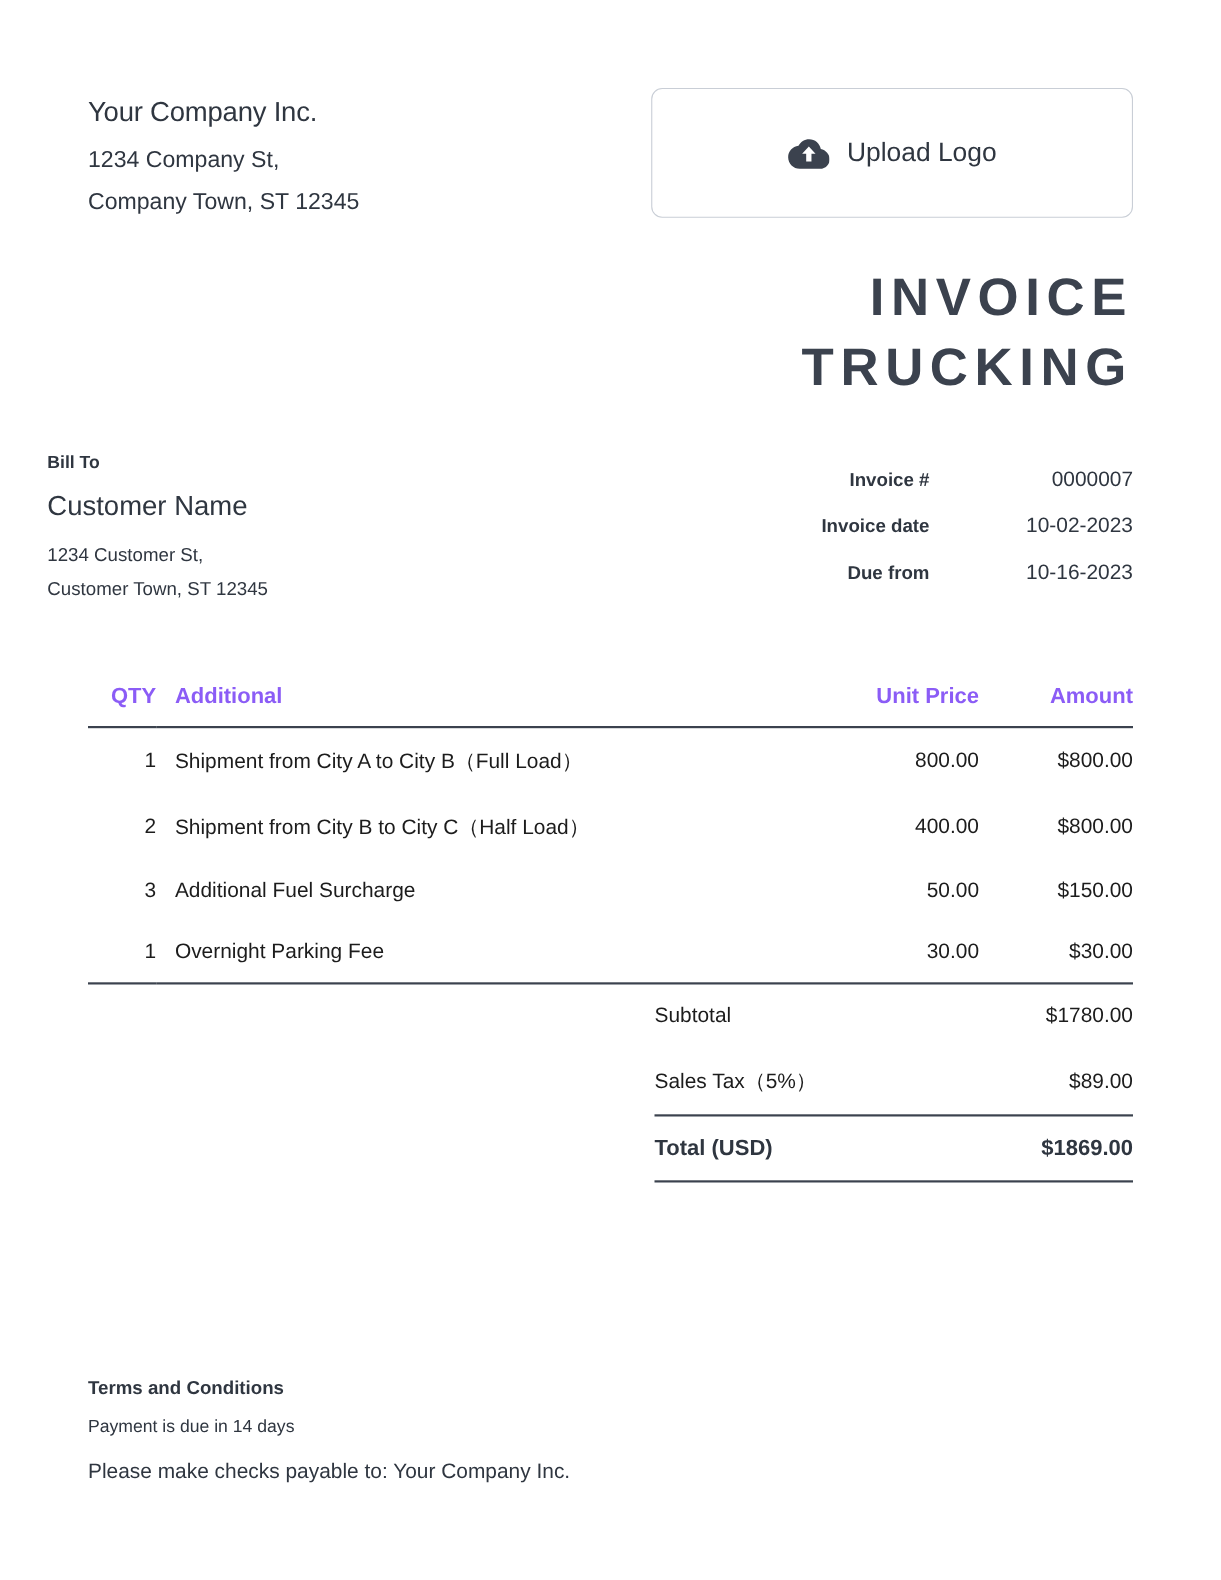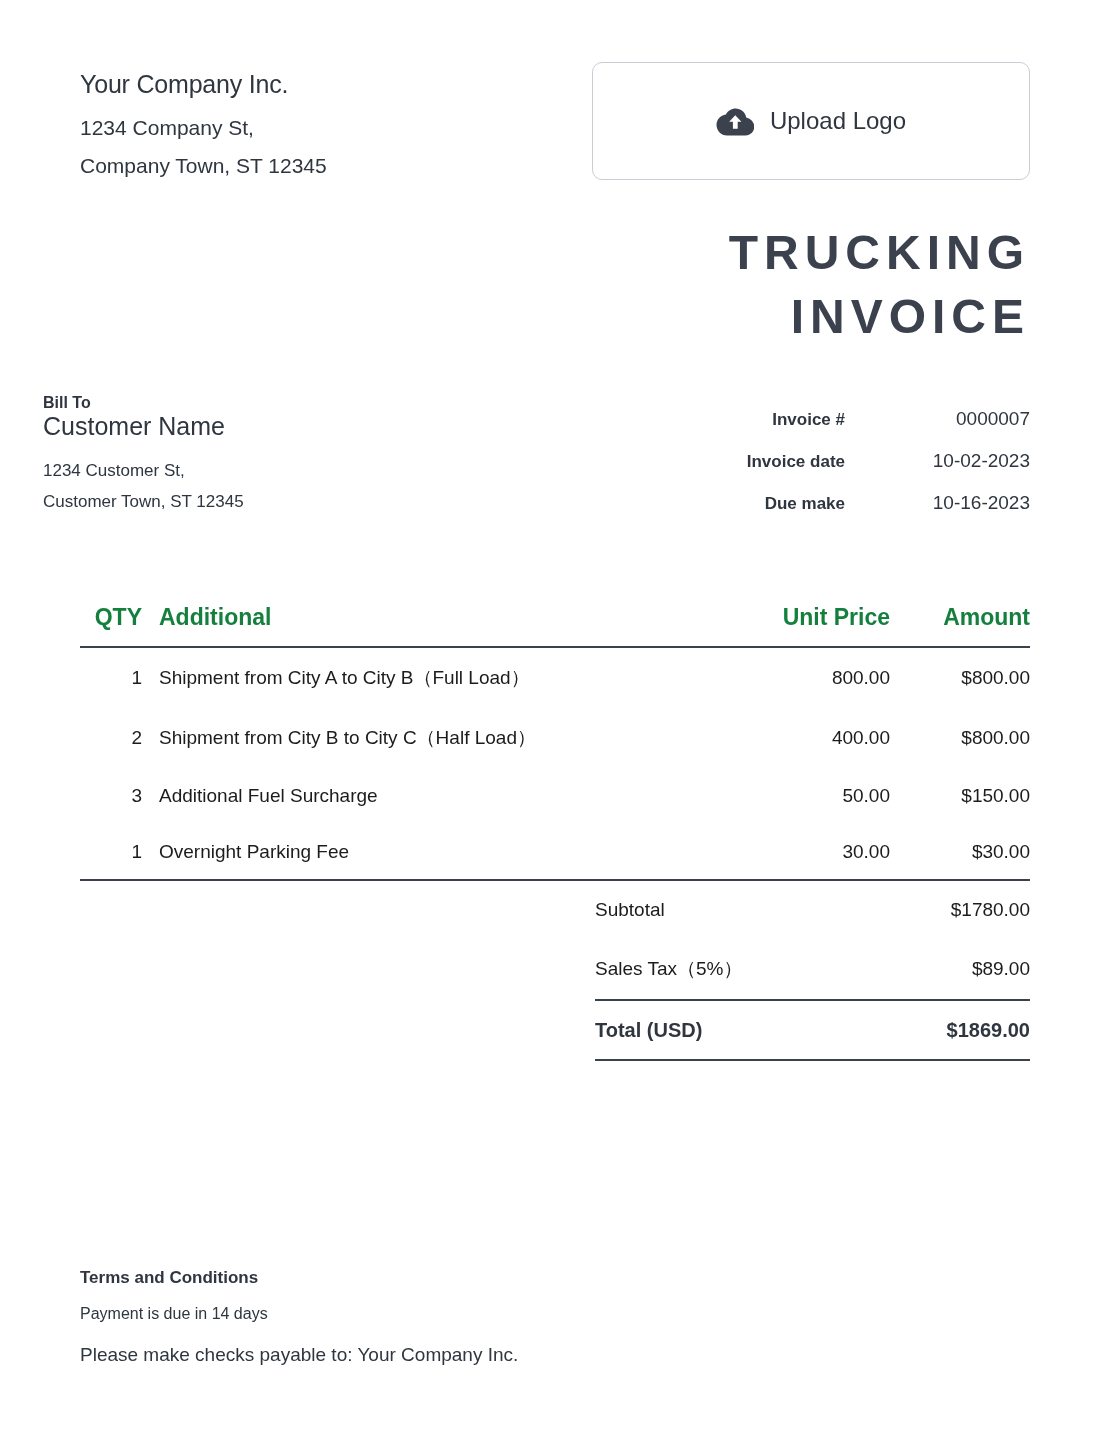--- a/index.html
+++ b/index.html
@@ -7,21 +7,21 @@
     width:1110px; height:1436px;
     background:#ffffff;
     font-family:"Liberation Sans", sans-serif;
     color:#2f3640;
     -webkit-font-smoothing:antialiased;
   }
   .page { position:relative; width:1110px; height:1436px; padding:0; }
 
   
   .header { display:flex; justify-content:space-between; align-items:flex-start;
-            padding:46px 80px 0 80px;margin-top:16px; }
+            padding:80px 80px 0 80px; }
   .company-block { padding-top:8px; }
   .company-name { font-size:25px; font-weight:400; color:#2f3640; letter-spacing:-0.2px; }
   .company-addr { font-size:21px; line-height:1.82; color:#2f3640; margin-top:10px; }
 
   .upload-logo {
     width:438px; height:118px;
     border:1px solid #c9ced6; border-radius:10px;
     background:#fff;
     display:flex; align-items:center; justify-content:center; gap:16px;
     cursor:pointer;
@@ -34,35 +34,35 @@
     text-align:right; padding:36px 80px 0 80px;
     font-size:48px; font-weight:700; line-height:1.32;
     letter-spacing:6px; color:#3b424e;
   }
   .doc-title span { display:block; }
 
   
   .parties { display:flex; justify-content:space-between;
              padding:46px 80px 0 43px; }
   .billto-label { font-size:16px; font-weight:700; color:#2f3640; }
-  .customer-name { font-size:25px; font-weight:400; color:#2f3640; }
+  .customer-name { font-size:25px; font-weight:400; margin-top:16px; color:#2f3640; }
   .customer-addr { font-size:17px; line-height:1.84; margin-top:14px; color:#2f3640; }
 
   .meta { margin-top:14px; }
   .meta-row { display:flex; align-items:baseline; justify-content:flex-end;
               margin-bottom:20px; }
   .meta-label { font-size:17px; font-weight:700; color:#2f3640;
                 text-align:right; width:160px; }
   .meta-value { font-size:19px; color:#2f3640; text-align:right; width:185px; }
 
   
   .items { padding:0 80px; margin-top:70px; }
   table.items-table { width:100%; border-collapse:collapse; }
   table.items-table th {
-    font-size:23px; font-weight:700; color:#15803d;
+    font-size:20px; font-weight:700; color:#8b5cf6;
     padding:0 0 15px 0; border-bottom:2px solid #3b424e;
   }
   table.items-table th.qty  { text-align:right; width:62px; }
   table.items-table th.desc { text-align:left; padding-left:17px; }
   table.items-table th.unit { text-align:right; width:170px; }
   table.items-table th.amt  { text-align:right; width:140px; }
 
   table.items-table td { font-size:19px; color:#1c1c1c; padding:17px 0; }
   table.items-table td.qty  { text-align:right; }
   table.items-table td.desc { text-align:left; padding-left:17px; }
@@ -108,22 +108,22 @@
         <svg class="cloud" viewBox="0 0 38 30" xmlns="http://www.w3.org/2000/svg">
           <path d="M30.2 11.4C29.3 6.3 24.9 2.5 19.6 2.5c-4.2 0-7.9 2.4-9.7 6C4.4 9.1 0.5 13.6 0.5 19c0 5.8 4.7 10.5 10.5 10.5h18.6c4.8 0 8.7-3.9 8.7-8.7 0-4.6-3.6-8.4-8.1-9.4z" fill="#3b424e"></path>
           <path d="M19.3 9.2l6.1 6.6h-3.7v7.0h-4.8v-7.0h-3.7z" fill="#ffffff"></path>
         </svg>
       </span>
       <span class="upload-label">Upload Logo</span>
     </div>
   </div>
 
   <div class="doc-title">
+    <span>INVOICE</span>
     <span>TRUCKING</span>
-    <span>INVOICE</span>
   </div>
 
   <div class="parties">
     <div>
       <div class="billto-label">Bill To</div>
       <div class="customer-name">Customer Name</div>
       <div class="customer-addr">
         <div>1234 Customer St,</div>
         <div>Customer Town, ST 12345</div>
       </div>
@@ -132,21 +132,21 @@
     <div class="meta">
       <div class="meta-row">
         <div class="meta-label">Invoice #</div>
         <div class="meta-value">0000007</div>
       </div>
       <div class="meta-row">
         <div class="meta-label">Invoice date</div>
         <div class="meta-value">10-02-2023</div>
       </div>
       <div class="meta-row">
-        <div class="meta-label">Due make</div>
+        <div class="meta-label">Due from</div>
         <div class="meta-value">10-16-2023</div>
       </div>
     </div>
   </div>
 
   <div class="items">
     <table class="items-table">
       <thead>
         <tr>
           <th class="qty">QTY</th>

